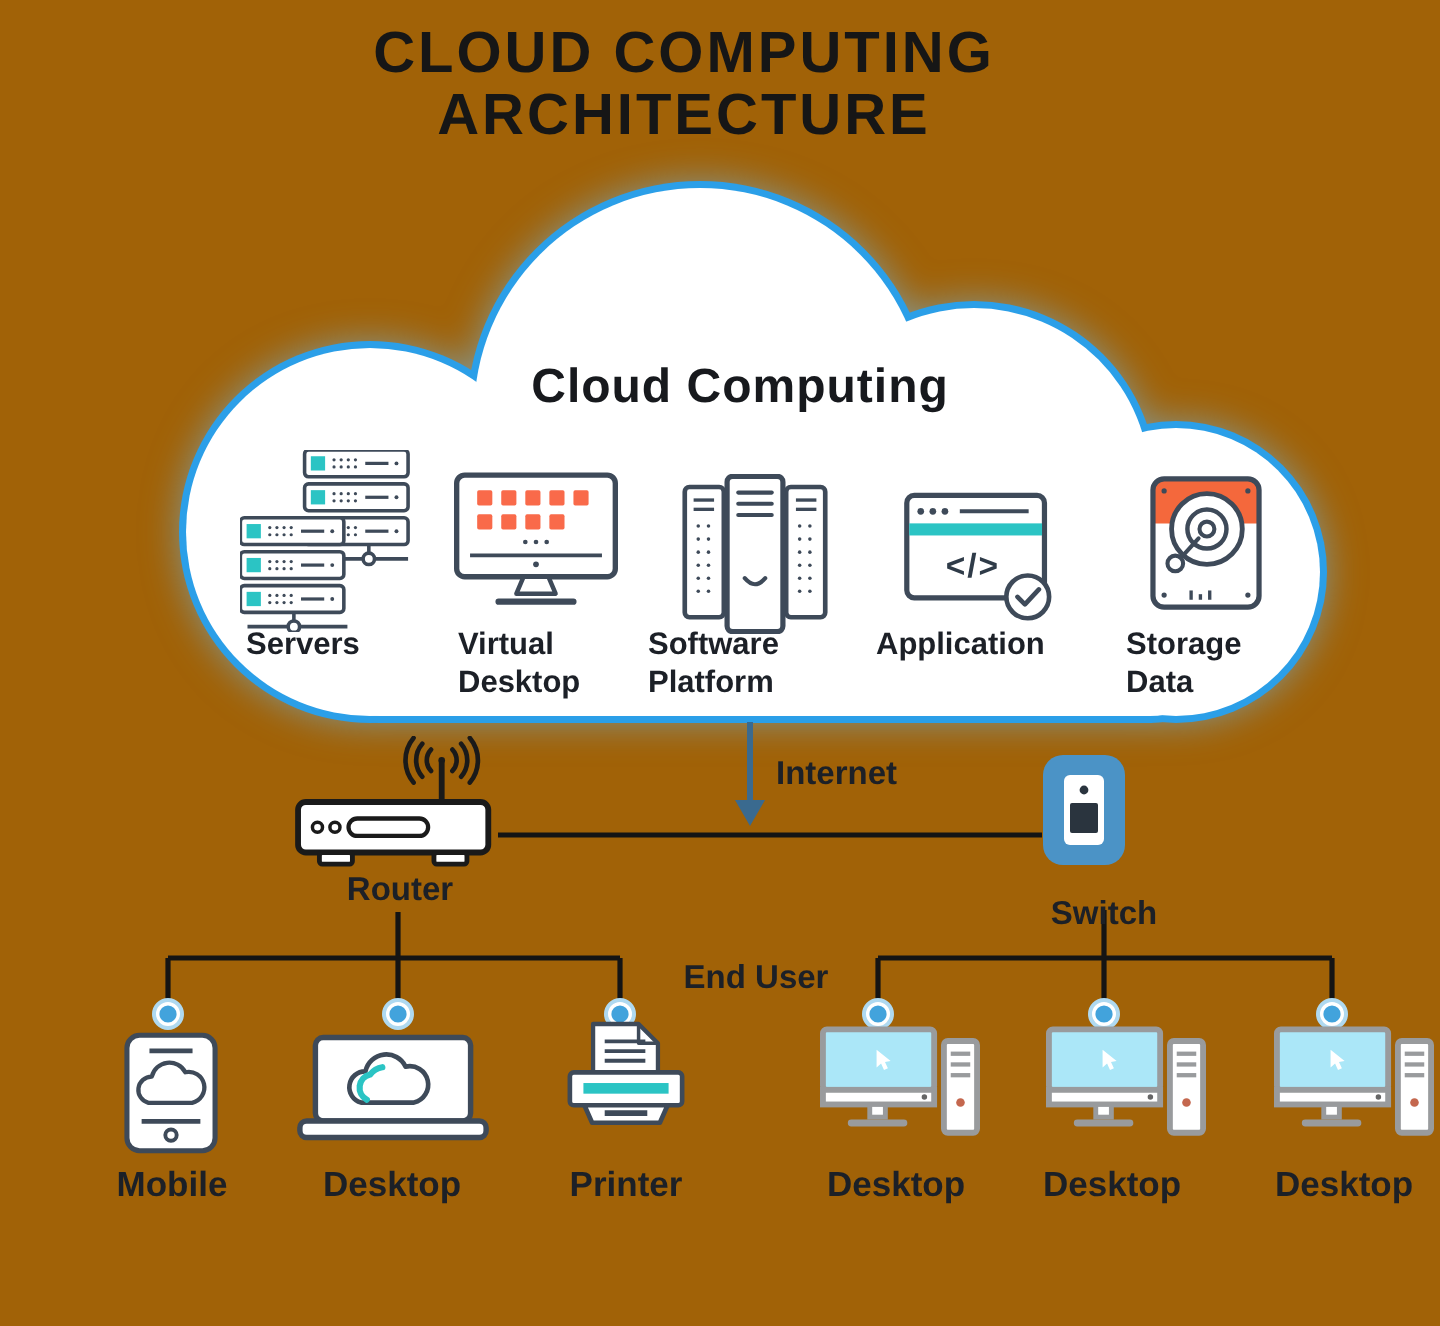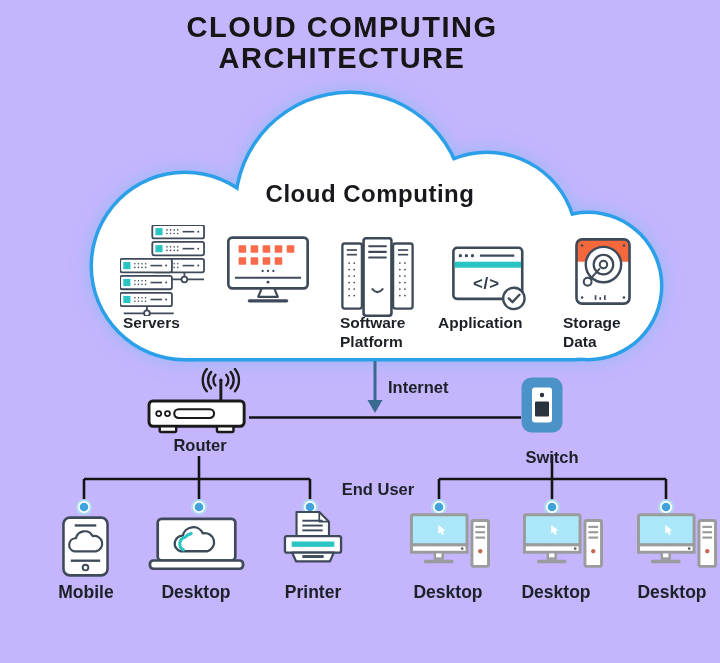--- a/index.html
+++ b/index.html
@@ -1,16 +1,16 @@
 <!DOCTYPE html>
 <html><head>
 <meta charset="utf-8">
 <style>
   html,body{margin:0;padding:0;background:#fff;}
-  .canvas{position:relative;width:720px;height:663px;background:#c4b5fd;overflow:hidden;
+  .canvas{position:relative;width:720px;height:663px;background:#a16207;overflow:hidden;
           font-family:"Liberation Sans",sans-serif;color:#16181c;}
   .title{position:absolute;top:12px;left:0;width:684px;text-align:center;
          font-size:29px;line-height:1.06;font-weight:800;letter-spacing:1.5px;color:#161616;}
   .cloud-svg{position:absolute;left:88px;top:86px;
              filter:drop-shadow(0 0 9px rgba(110,190,245,.55));}
   .cloud-label{position:absolute;left:239px;top:180px;width:262px;text-align:center;
                font-size:24px;font-weight:800;letter-spacing:.5px;color:#17191d;}
   .icon{position:absolute;}
   .lbl{position:absolute;transform:translateX(-50%);text-align:right;white-space:nowrap;
        font-weight:700;color:#1c2027;}
@@ -184,21 +184,22 @@
         <circle cx="52.5" cy="64" r="1.4"></circle>
     </g>
     <g stroke="#3E4A59" stroke-width="1.8">
       <line x1="22" y1="61.5" x2="22" y2="66.5"></line>
         <line x1="27" y1="63.5" x2="27" y2="66.5"></line>
         <line x1="32" y1="61.5" x2="32" y2="66.5"></line>
     </g>
   </svg>
 
   <div class="svc-lbl" style="left:163px;top:314px;width:80px">Servers</div>
-  <div class="svc-lbl" style="left:385px;top:314px;width:90px">Software Platform</div>
+  <div class="svc-lbl" style="left:269px;top:314px;width:80px">Virtual Desktop</div>
+  <div class="svc-lbl" style="left:369px;top:314px;width:90px">Software Platform</div>
   <div class="svc-lbl" style="left:603px;top:314px;width:80px">Storage Data</div>
   <div class="svc-lbl" style="left:493px;top:314px;width:110px">Application</div>
 
   <svg class="overlay" width="720" height="663" viewBox="0 0 720 663">
     <line x1="375" y1="361" x2="375" y2="402" stroke="#3A6A8F" stroke-width="3"></line>
     <path d="M375 413 L367.5 400 H382.5 Z" fill="#3A6A8F"></path>
     <line x1="249" y1="417.5" x2="521" y2="417.5" stroke="#141414" stroke-width="2.6"></line>
     <path d="M199 456 V479 M84 479 H310 M84 479 V500 M199 479 V500 M310 479 V500" fill="none" stroke="#141414" stroke-width="2.6"></path>
     <path d="M552 455 V479 M439 479 H666 M439 479 V500 M552 479 V500 M666 479 V500" fill="none" stroke="#141414" stroke-width="2.6"></path>
     <g>

